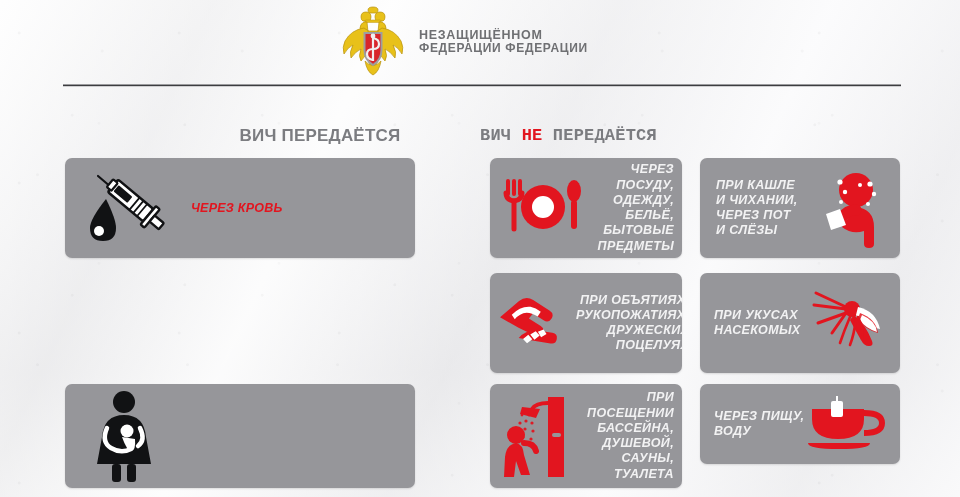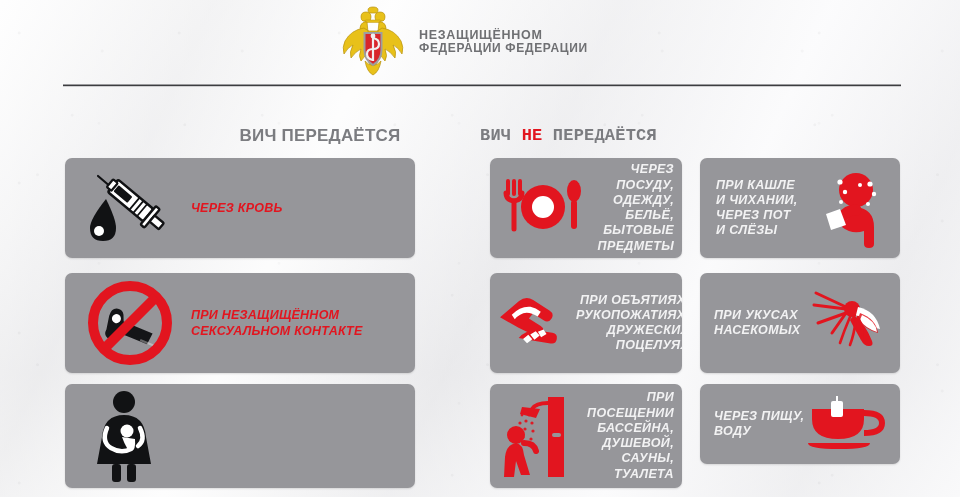--- a/index.html
+++ b/index.html
@@ -175,41 +175,20 @@
             <rect x="26" y="37" width="6" height="10" rx="1" fill="#ffffff" stroke="#111214" stroke-width="2.2"></rect>
           </g>
         </svg>
       </span>
       <div class="txt-l">
         <div class="hl" style="white-space:pre-line;">ЧЕРЕЗ КРОВЬ</div>
       </div>
     </div>
   </div>
 
-  <div class="card card-l row2">
-    <div class="card-inner">
-      <span class="icon">
-        <svg width="108" height="92" viewBox="0 0 108 92">
-
-          <g transform="rotate(-28 54 48)">
-            <path d="M40 30 q6-6 11-2 q4 3 2 8 l-3 6 20 24 -10 7 -20-24 -5 3 q-5 2-7-3 q-2-5 3-8z" fill="#141517"></path>
-            <circle cx="45" cy="36" r="4.5" fill="#ffffff"></circle>
-            <path d="M56 66 l14 17" stroke="#ffffff" stroke-width="2" opacity=".35"></path>
-          </g>
-
-          <circle cx="54" cy="46" r="37" fill="none" stroke="#e2151f" stroke-width="10"></circle>
-          <path d="M28 72 L80 20" stroke="#e2151f" stroke-width="10" stroke-linecap="butt"></path>
-        </svg>
-      </span>
-      <div class="txt-l">
-        <div class="hl" style="white-space:pre-line;">ПРИ НЕЗАЩИЩЁННОМ
-СЕКСУАЛЬНОМ КОНТАКТЕ</div>
-      </div>
-    </div>
-  </div>
 
   <div class="card card-l row3">
     <div class="card-inner">
       <span class="icon">
         <svg width="108" height="96" viewBox="0 0 108 96">
 
           <circle cx="48" cy="14" r="11" fill="#111214"></circle>
 
           <path d="M48 27 q-20 0-22 22 l-5 27 h54 l-5-27 q-2-22-22-22z" fill="#111214"></path>
 

